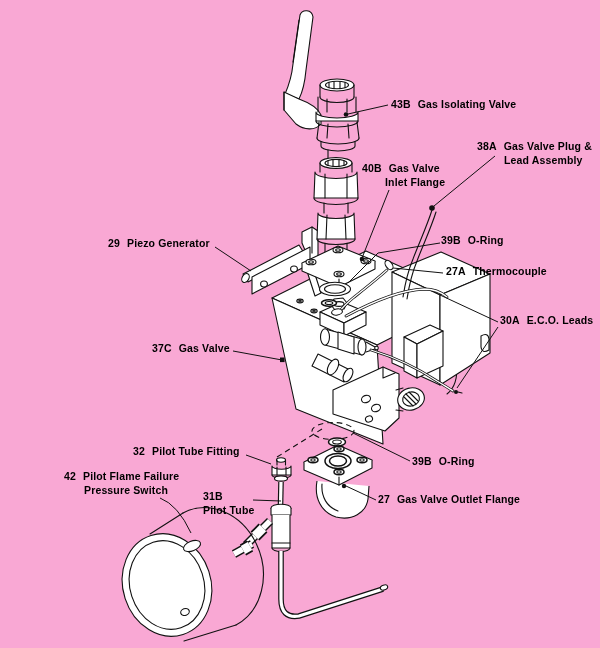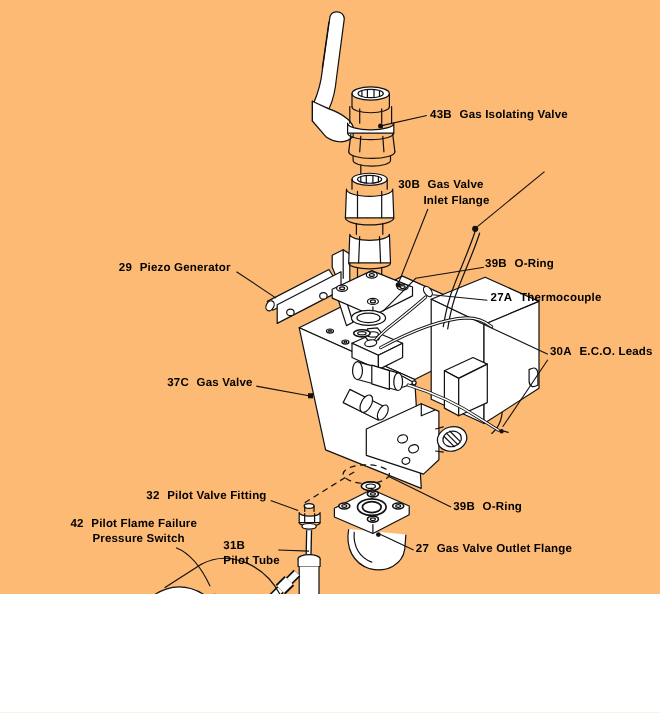--- a/index.html
+++ b/index.html
@@ -1,16 +1,16 @@
 <!DOCTYPE html>
 <html><head>
 <meta charset="utf-8">
 <style>
   html,body{margin:0;padding:0;background:#fff;}
-  #stage{position:relative;width:600px;height:540px;background:#fdba74;overflow:hidden;
+  #stage{position:relative;width:600px;height:648px;background:#f9a8d4;overflow:hidden;
          font-family:"Liberation Sans",sans-serif;}
   #art{position:absolute;left:0;top:0;}
   .label{position:absolute;font-weight:bold;font-size:10.5px;line-height:13.5px;
          color:#000;white-space:nowrap;letter-spacing:.15px;}
   .label .num{margin-right:7px;}
   .ind23{padding-left:23px;text-align:right;}
   .ind27{padding-left:27px;}
   .ind20{padding-left:20px;}
   .ctr{width:60px;white-space:nowrap;}
   
@@ -262,24 +262,28 @@
     <path class="ld" d="M376,500 L346,486"></path>
         <circle class="dot" cx="344" cy="486" r="2.2"></circle>
   </g>
 </svg>
 
   <div class="label" style="left:391px;top:98px">
     <span class="num">43B</span><span>Gas Isolating Valve</span>
   </div>
 
   <div class="label" style="left:362px;top:162px">
-    <div><span class="num">30B</span><span>Gas Valve</span></div>
+    <div><span class="num">40B</span><span>Gas Valve</span></div>
     <div class="ind23">Inlet Flange</div>
   </div>
 
+  <div class="label" style="left:477px;top:140px">
+    <div><span class="num">38A</span><span>Gas Valve Plug &amp;</span></div>
+    <div class="ind27">Lead Assembly</div>
+  </div>
 
   <div class="label" style="left:108px;top:237px">
     <span class="num">29</span><span>Piezo Generator</span>
   </div>
 
   <div class="label" style="left:441px;top:234px">
     <span class="num">39B</span><span>O-Ring</span>
   </div>
 
   <div class="label" style="left:446px;top:265px">
@@ -288,21 +292,21 @@
 
   <div class="label" style="left:500px;top:314px">
     <span class="num">30A</span><span>E.C.O. Leads</span>
   </div>
 
   <div class="label" style="left:152px;top:342px">
     <span class="num">37C</span><span>Gas Valve</span>
   </div>
 
   <div class="label" style="left:133px;top:445px">
-    <span class="num">32</span><span>Pilot Valve Fitting</span>
+    <span class="num">32</span><span>Pilot Tube Fitting</span>
   </div>
 
   <div class="label" style="left:64px;top:470px">
     <div><span class="num">42</span><span>Pilot Flame Failure</span></div>
     <div class="ind20">Pressure Switch</div>
   </div>
 
   <div class="label ctr" style="left:203px;top:490px">
     <div>31B</div>
     <div>Pilot Tube</div>

